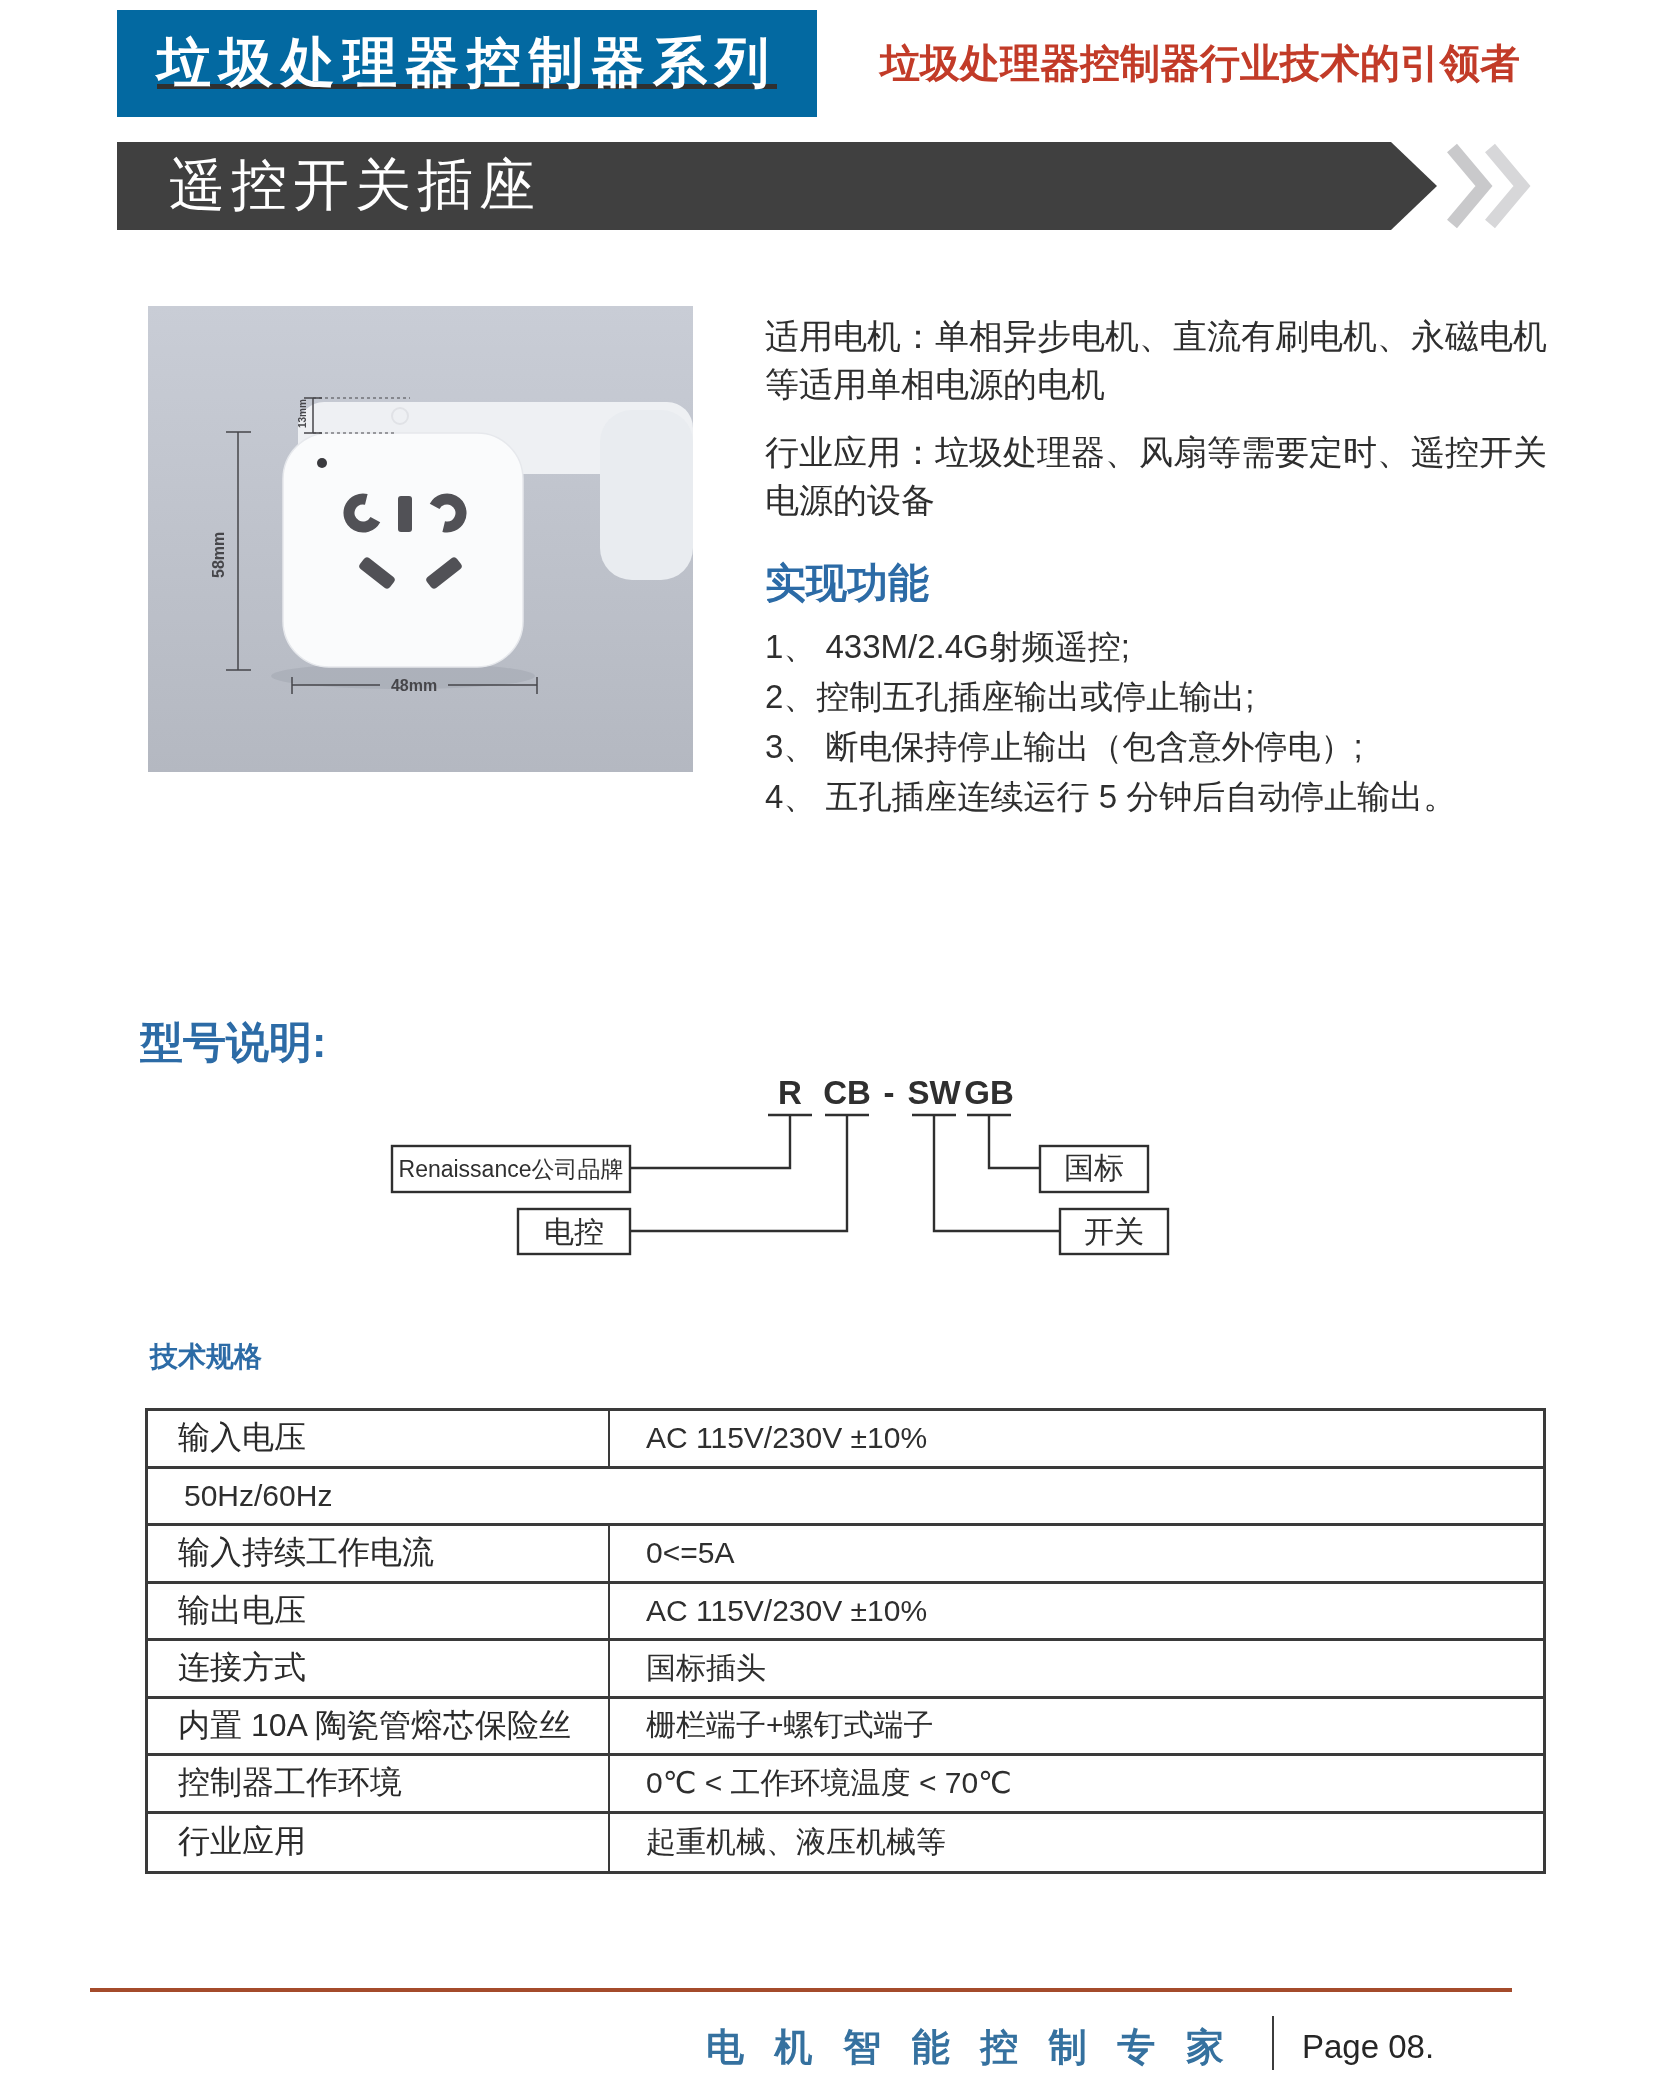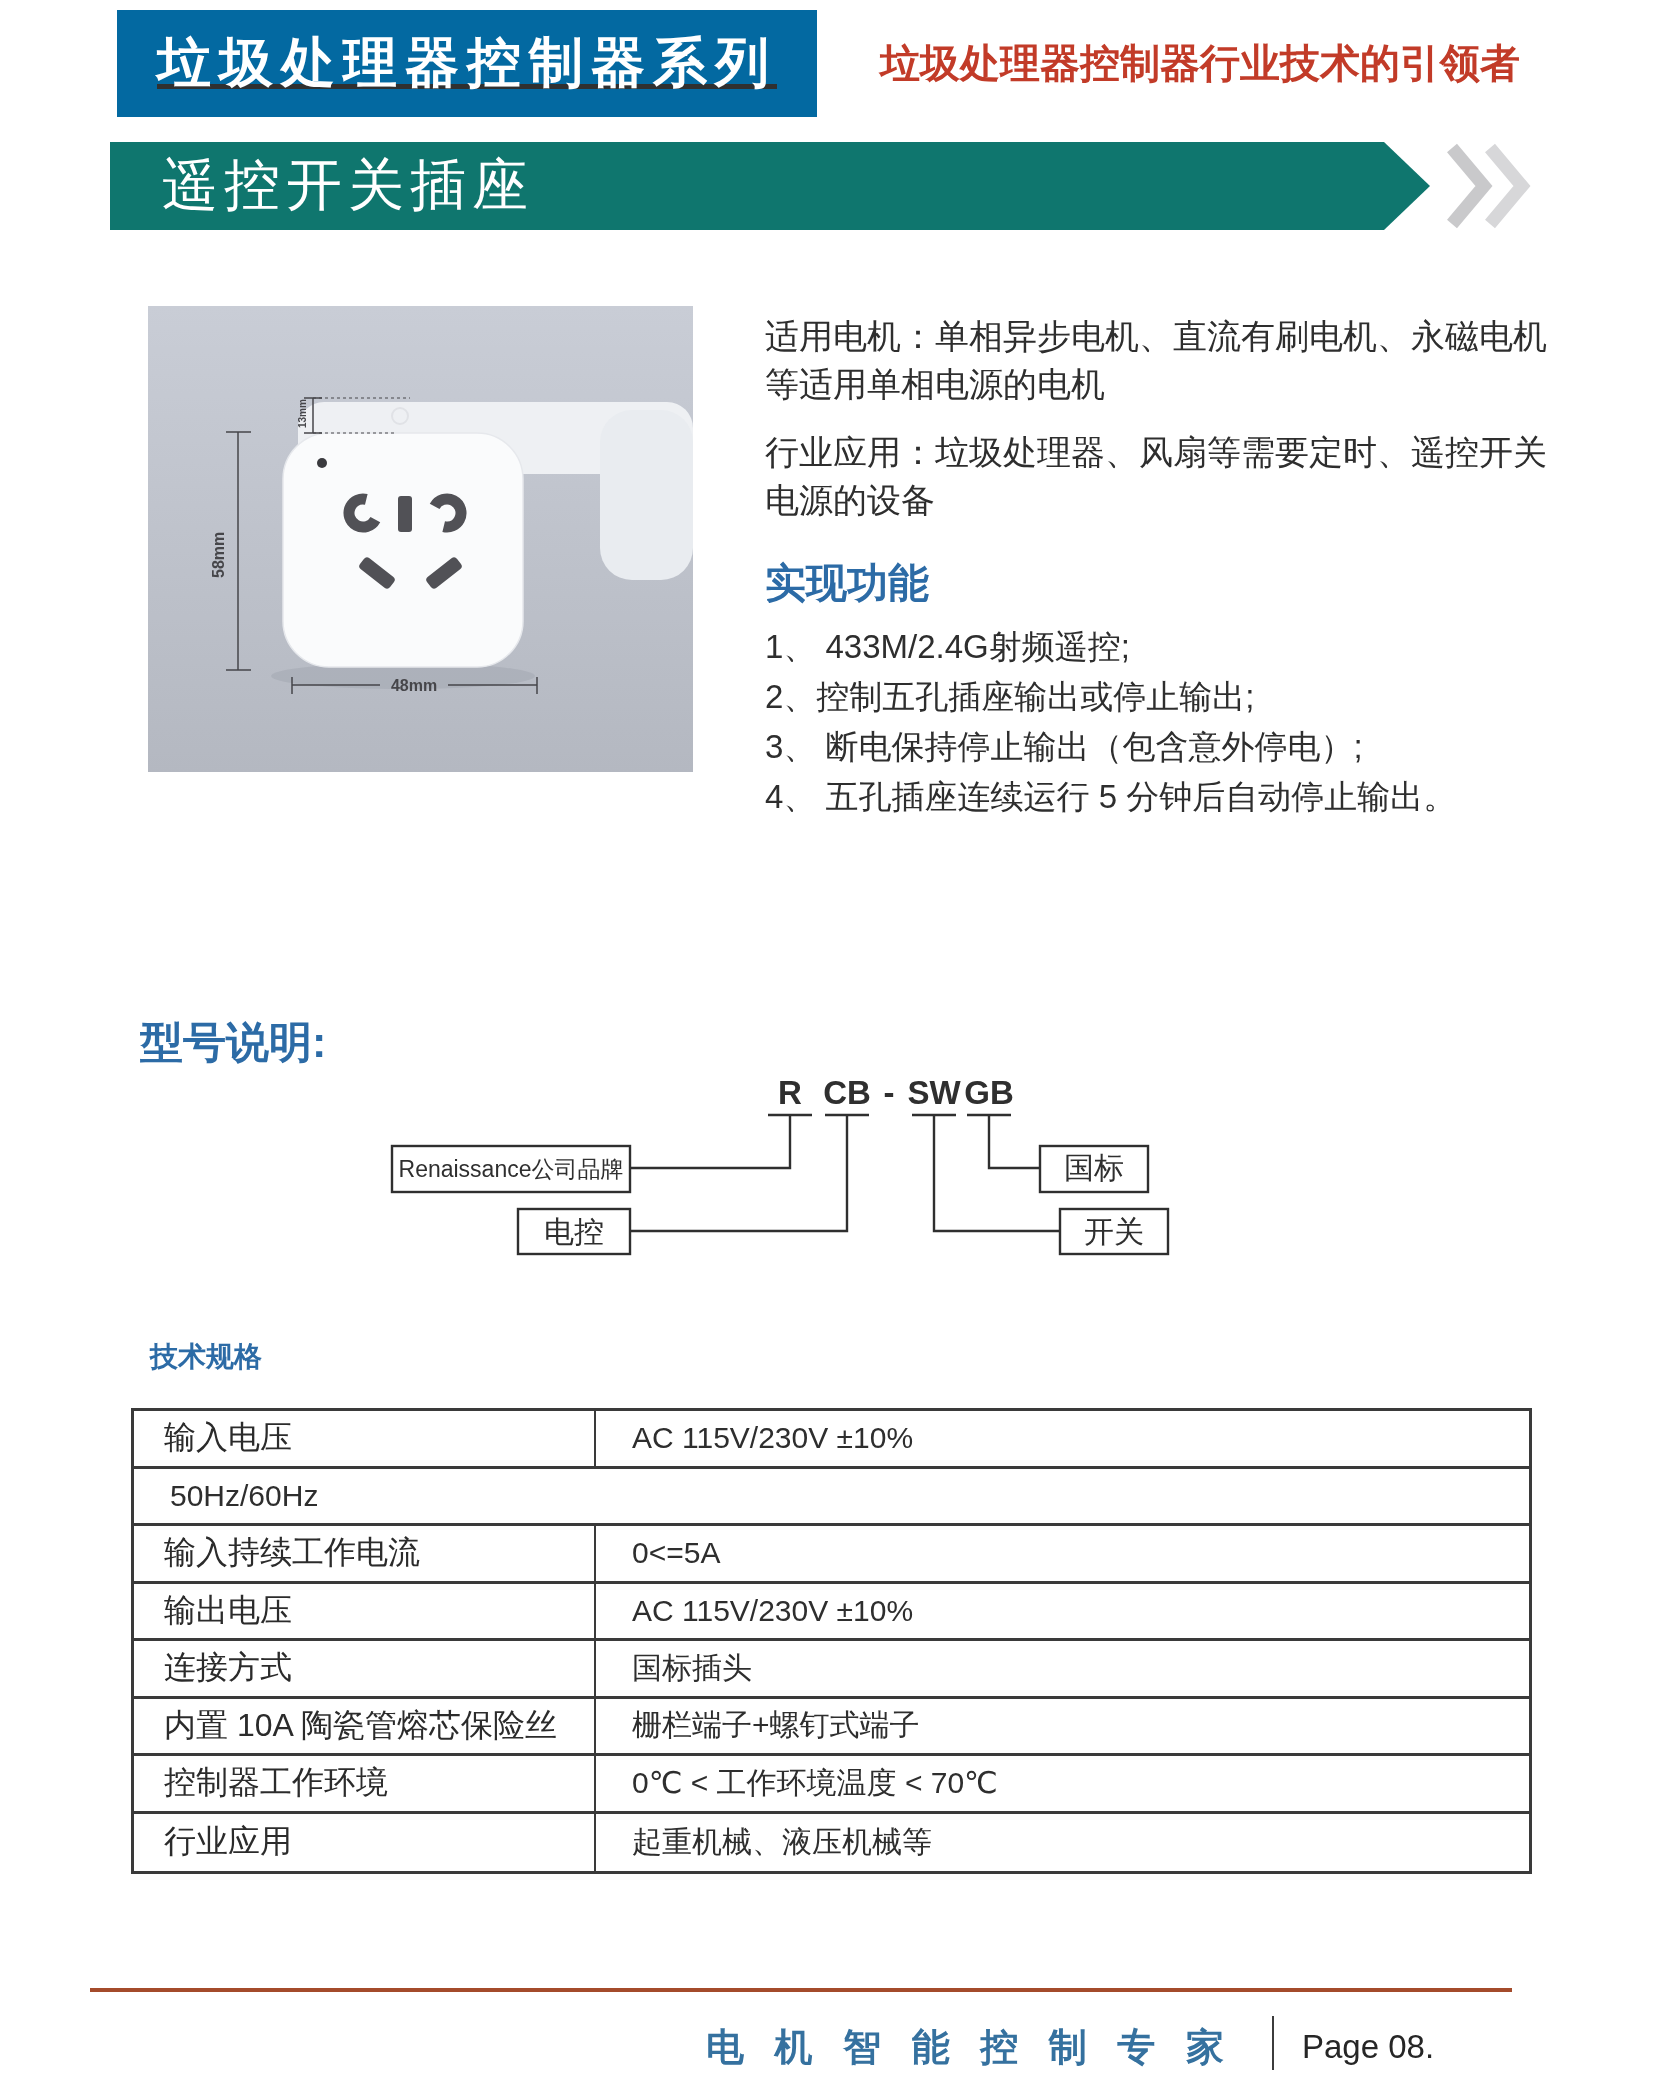--- a/index.html
+++ b/index.html
@@ -16,21 +16,21 @@
   }
   .series-title{
     color:#ffffff;font-size:54px;font-weight:700;letter-spacing:8px;white-space:nowrap;
   }
   .tagline{
     left:880px;top:36px;color:#c23b28;font-size:40px;font-weight:700;white-space:nowrap;
   }
 
   
   .product-banner{
-    left:110px;top:142px;width:1320px;height:88px;background:#0f766e;
+    left:117px;top:142px;width:1320px;height:88px;background:#404040;
     clip-path:polygon(0 0, calc(100% - 46px) 0, 100% 50%, calc(100% - 46px) 100%, 0 100%);
     display:flex;align-items:center;
   }
   .product-title{
     color:#ffffff;font-size:56px;font-weight:400;letter-spacing:6px;margin-left:52px;white-space:nowrap;
   }
   .banner-chevrons{left:1442px;top:142px;}
 
   
   .product-photo{left:148px;top:306px;width:545px;height:466px;}
@@ -45,21 +45,21 @@
   .feature-list{left:765px;top:622px;width:820px;font-size:33px;line-height:50px;color:#2e2e2e;}
 
   
   .model-heading{left:140px;top:978px;font-size:43px;margin-top:36px;}
   .model-diagram{left:340px;top:1058px;}
   .model-diagram text{fill:#2f2f2f;}
 
   
   .specs-heading{left:150px;top:1338px;font-size:28px;}
   .specs-table{
-    left:131px;top:1408px;width:1395px;border:3px solid #3a3a3a;background:#ffffff;
+    left:145px;top:1408px;width:1395px;border:3px solid #3a3a3a;background:#ffffff;
   }
   .spec-row{
     display:grid;grid-template-columns:462px 1fr;height:57.5px;box-sizing:border-box;
     border-bottom:3px solid #3a3a3a;
   }
   .spec-row:last-child{border-bottom:none;}
   .spec-label{
     display:flex;align-items:center;padding-left:30px;border-right:2px solid #3a3a3a;
     font-size:32px;color:#2b2b2b;white-space:nowrap;
   }

